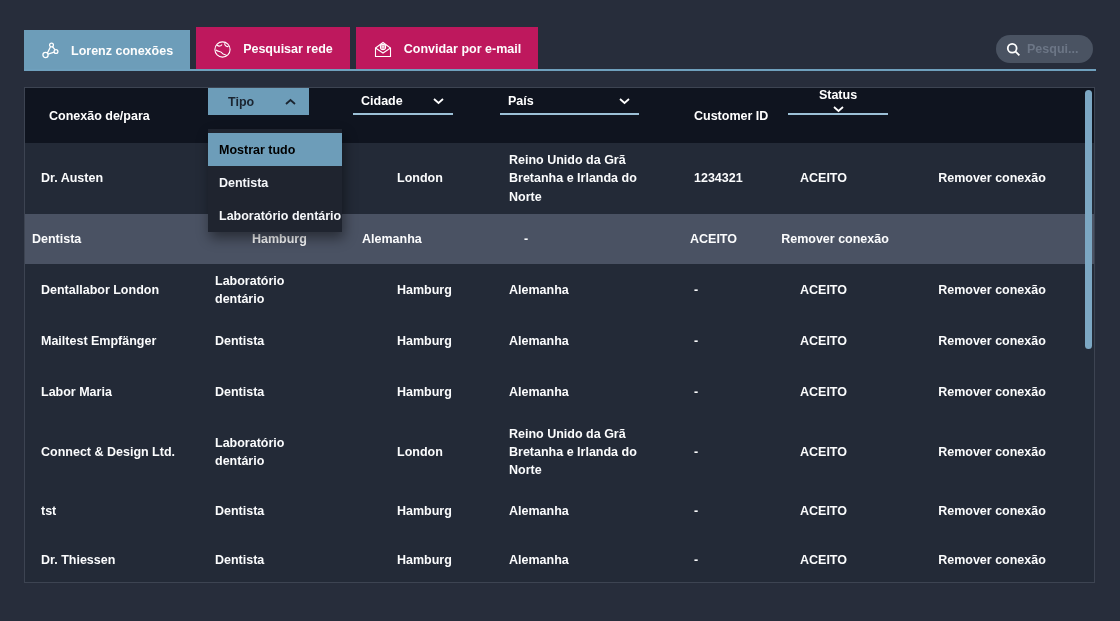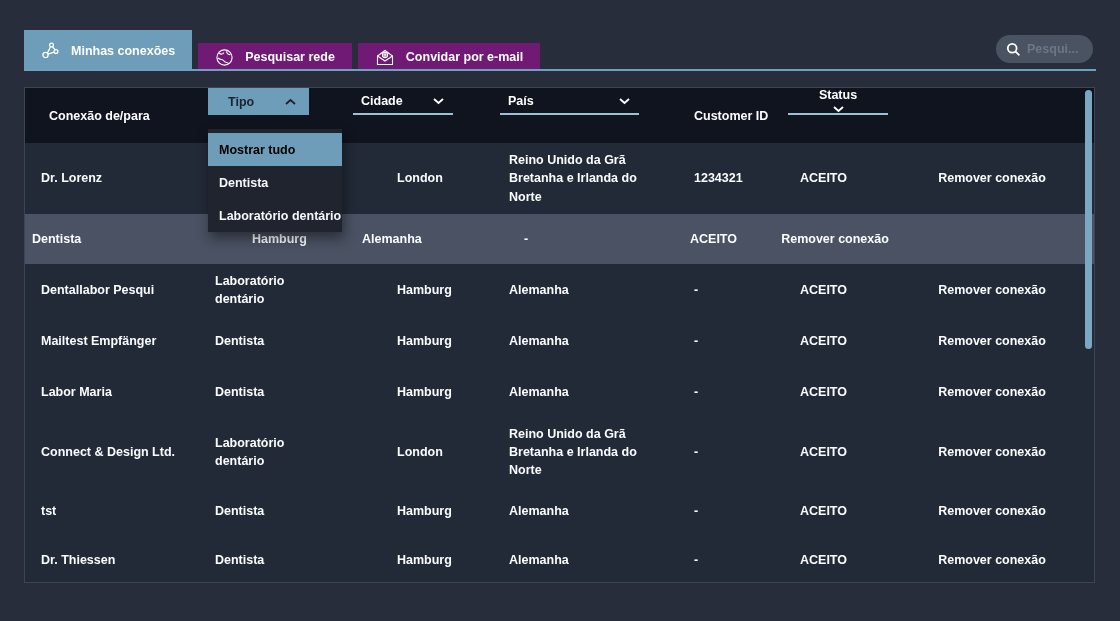--- a/index.html
+++ b/index.html
@@ -9,22 +9,22 @@
     font-family:"Liberation Sans", sans-serif;
     font-weight:bold;
     color:#f2f5f8;
     overflow:hidden;
     position:relative;
   }
 
   
   .tabbar { position:absolute; left:24px; top:30px; width:1072px; height:41px;
             display:flex; align-items:flex-end; }
-  .tab { display:inline-flex; align-items:center; gap:11px; height:28px;
-         background:#701a75; color:#fdfdfd; padding:0 17px; font-size:12.5px;
+  .tab { display:inline-flex; align-items:center; gap:11px; height:44px;
+         background:#be185d; color:#fdfdfd; padding:0 17px; font-size:12.5px;
          margin-right:6px; cursor:pointer; white-space:nowrap; }
   .tab.active { height:41px; background:#6d9db9; }
   .tab .ticon { display:inline-flex; }
   .tab-underline { position:absolute; left:24px; top:69px; width:1072px; height:2px;
                    background:#6fa0bd; }
 
   
   .search-pill { position:absolute; right:27px; top:35px; width:97px; height:28px;
                  border-radius:14px; background:#4a5362; display:flex;
                  align-items:center; padding:0 8px 0 10px; }
@@ -86,21 +86,21 @@
     <span class="ticon">
       <svg width="19" height="19" viewBox="0 0 19 19" fill="none" stroke="#ffffff" stroke-width="1.3">
         <circle cx="4.5" cy="14" r="2.6"></circle>
         <circle cx="10.5" cy="4" r="1.9"></circle>
         <circle cx="15" cy="10.5" r="1.9"></circle>
         <line x1="6.3" y1="12.2" x2="9.5" y2="5.8"></line>
         <line x1="7" y1="13.2" x2="13.2" y2="11.2"></line>
         <line x1="11.4" y1="5.6" x2="14.2" y2="8.9"></line>
       </svg>
     </span>
-    <span>Minhas conexões</span>
+    <span>Lorenz conexões</span>
   </div>
   <div class="tab">
     <span class="ticon">
       <svg width="19" height="19" viewBox="0 0 19 19" fill="none" stroke="#ffffff" stroke-width="1.1">
         <circle cx="9.5" cy="9.5" r="7.6"></circle>
         <path d="M4 5 C6 7,8 6,9 4.5 M3 10 C5 12,8 11,9 13 C10 15,13 14,14 16 M12 3 C11 5,13 7,15.5 6.5"></path>
       </svg>
     </span>
     <span>Pesquisar rede</span>
   </div>
@@ -182,42 +182,42 @@
     <div class="th"></div>
 
     <div class="dropdown">
       <div class="dd-item selected">Mostrar tudo</div>
       <div class="dd-item">Dentista</div>
       <div class="dd-item">Laboratório dentário</div>
     </div>
   </div>
 
   <div class="trow grid-row" style="height:71px">
-    <div class="td c-name">Dr. Lorenz</div>
+    <div class="td c-name">Dr. Austen</div>
     <div class="td c-tipo"></div>
     <div class="td c-cidade">London</div>
     <div class="td c-pais">Reino Unido da Grã
 Bretanha e Irlanda do
 Norte</div>
     <div class="td c-cid">1234321</div>
     <div class="td c-status">ACEITO</div>
     <div class="td c-action">Remover conexão</div>
   </div>
 
   <div class="trow hl grid-row" style="height:50px">
     <div class="td c-tipo">Dentista</div>
     <div class="td c-cidade">Hamburg</div>
     <div class="td c-pais">Alemanha</div>
     <div class="td c-cid">-</div>
     <div class="td c-status">ACEITO</div>
     <div class="td c-action">Remover conexão</div>
   </div>
 
   <div class="trow grid-row" style="height:52px">
-    <div class="td c-name">Dentallabor Pesqui</div>
+    <div class="td c-name">Dentallabor London</div>
     <div class="td c-tipo">Laboratório
 dentário</div>
     <div class="td c-cidade">Hamburg</div>
     <div class="td c-pais">Alemanha</div>
     <div class="td c-cid">-</div>
     <div class="td c-status">ACEITO</div>
     <div class="td c-action">Remover conexão</div>
   </div>
 
   <div class="trow grid-row" style="height:51px">

